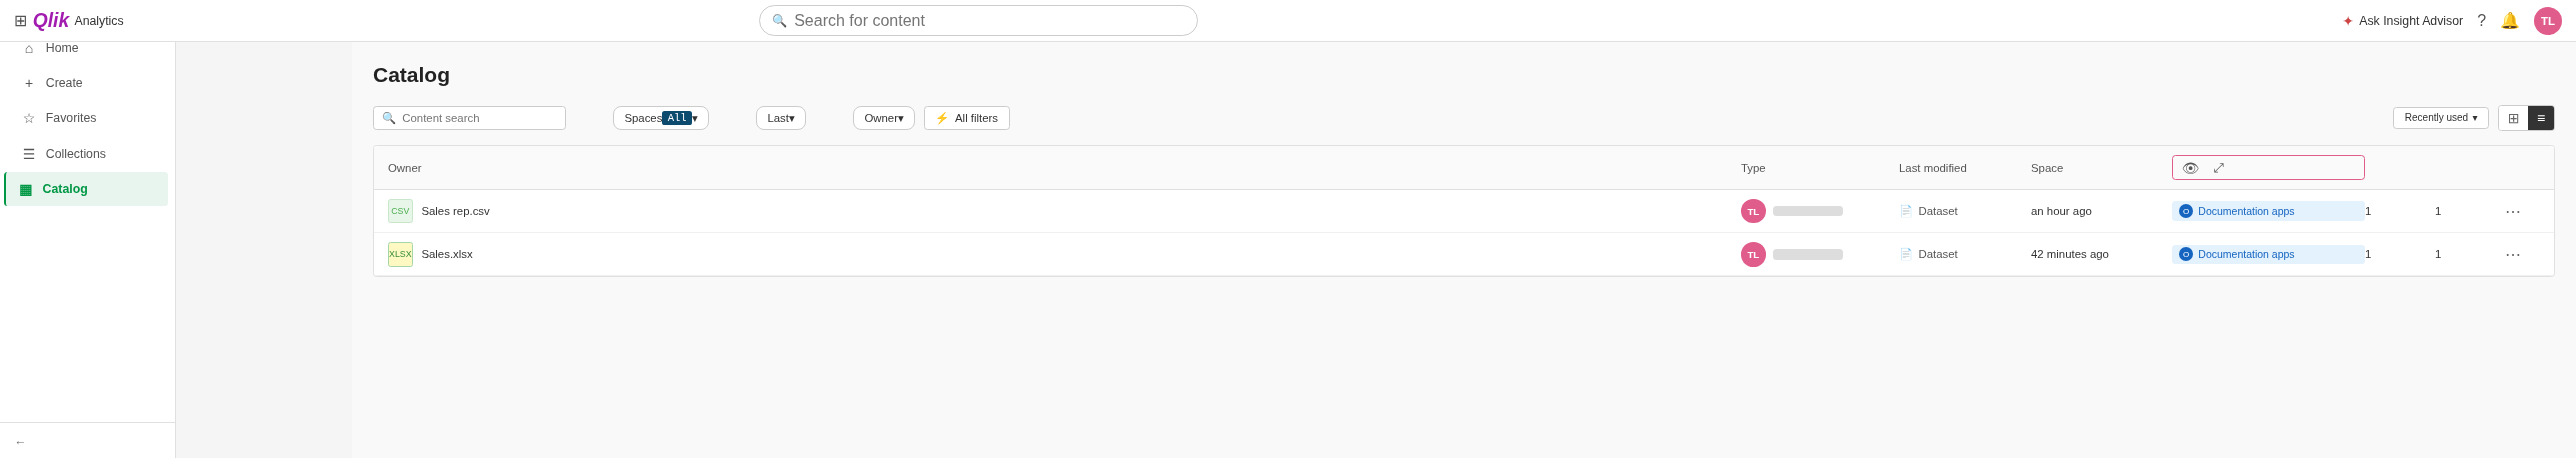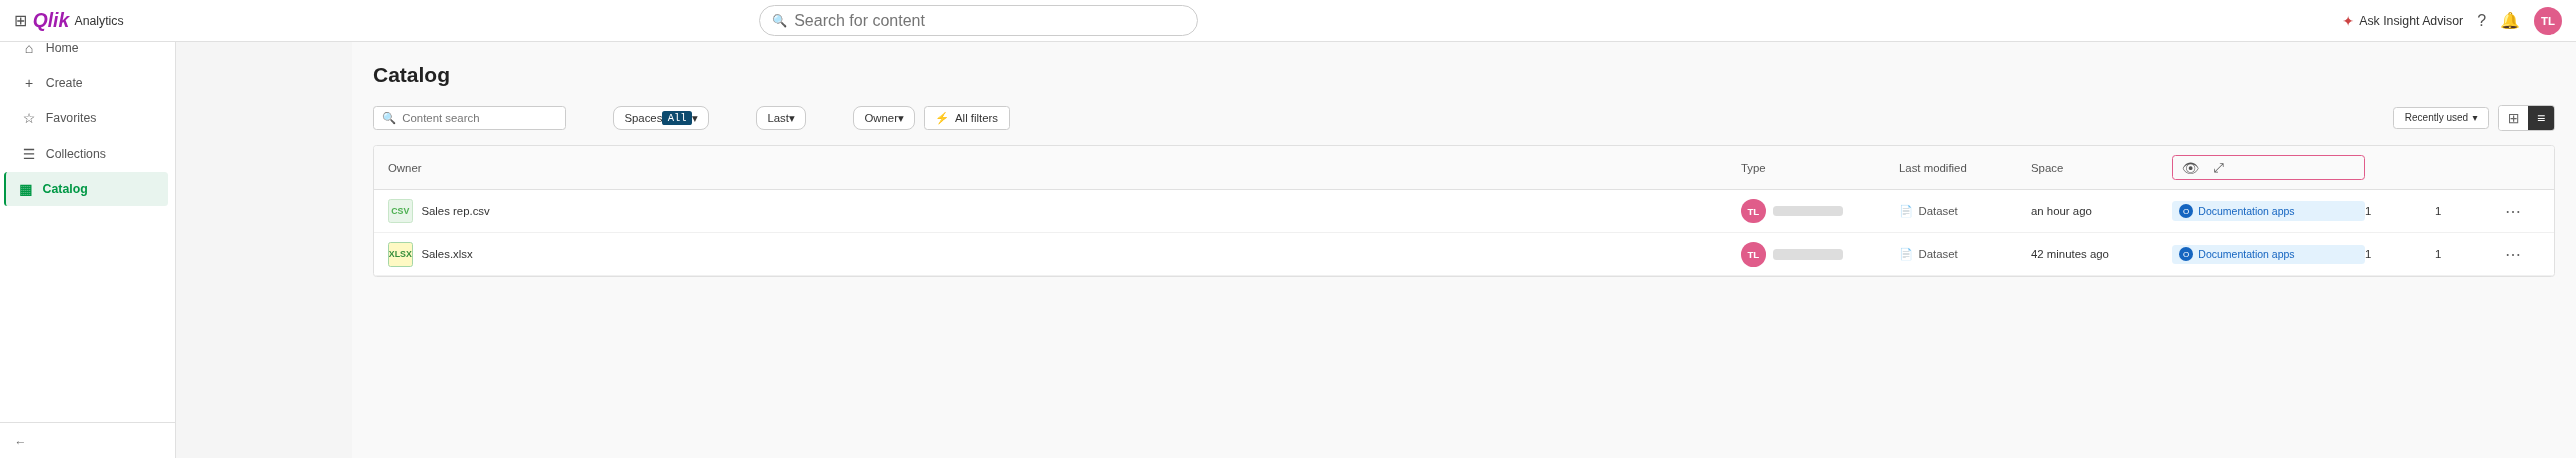--- a/index.html
+++ b/index.html
@@ -46,21 +46,21 @@
     .view-toggle { display: flex; border: 0.9px solid #ccc; border-radius: 3.5px; overflow: hidden; }
     .view-btn { padding: 4.4px 8.8px; background: #fff; cursor: pointer; color: #666; border: none; font-size: 14px; }
     .view-btn.active { background: #333; color: #fff; }
 
     
     .catalog-table { background: #fff; border: 0.9px solid #e0e0e0; border-radius: 3.5px; overflow: hidden; }
     .table-header { display: grid; grid-template-columns: 1fr 158px 132px 141px 193px 70px 70px 35px; align-items: center; padding: 8.8px 14px; border-bottom: 0.9px solid #e0e0e0; background: #fafafa; font-size: 11.4px; color: #555; font-weight: 500; }
     .table-header .col-icons { display: flex; gap: 14px; align-items: center; border: 1.3px solid #e05c8a; border-radius: 3.5px; padding: 3.5px 8.8px; }
     .table-row { display: grid; grid-template-columns: 1fr 158px 132px 141px 193px 70px 70px 35px; align-items: center; padding: 8.8px 14px; border-bottom: 0.9px solid #f0f0f0; font-size: 11.4px; }
     .row-name { display: flex; align-items: center; gap: 8.8px; }
-    .file-icon { width: 24.6px; height: 24.6px; border-radius: 2.6px; display: flex; align-items: center; justify-content: center; font-size: 8.8px; font-weight: 700; }
+    .file-icon { width: 24.6px; height: 24.6px; border-radius: 2.6px; display: flex; align-items: center; justify-content: center; font-size: 8.8px; font-weight: 400; }
     .file-icon.csv { background: #e8f5e9; color: #4caf50; border: 0.9px solid #c8e6c9; }
     .file-icon.xlsx { background: #fef9c3; color: #388e3c; border: 0.9px solid #a5d6a7; }
     .owner-cell { display: flex; align-items: center; gap: 7px; }
     .owner-avatar { width: 24.6px; height: 24.6px; border-radius: 50%; background: #e05c8a; color: #fff; display: flex; align-items: center; justify-content: center; font-size: 9.7px; font-weight: 600; }
     .owner-name-blur { width: 70px; height: 10.5px; background: #ddd; border-radius: 3.5px; }
     .type-cell { display: flex; align-items: center; gap: 5.3px; color: #555; }
     .space-badge { display: flex; align-items: center; gap: 5.3px; background: #e3f2fd; color: #1565c0; padding: 2.6px 7px; border-radius: 3.5px; font-size: 10.5px; font-weight: 500; }
     .space-icon { width: 14px; height: 14px; background: #1565c0; border-radius: 50%; display: flex; align-items: center; justify-content: center; color: #fff; font-size: 8px; }
     .count-cell { color: #333; font-size: 11.4px; }
     .more-btn { color: #666; cursor: pointer; font-size: 16px; }

